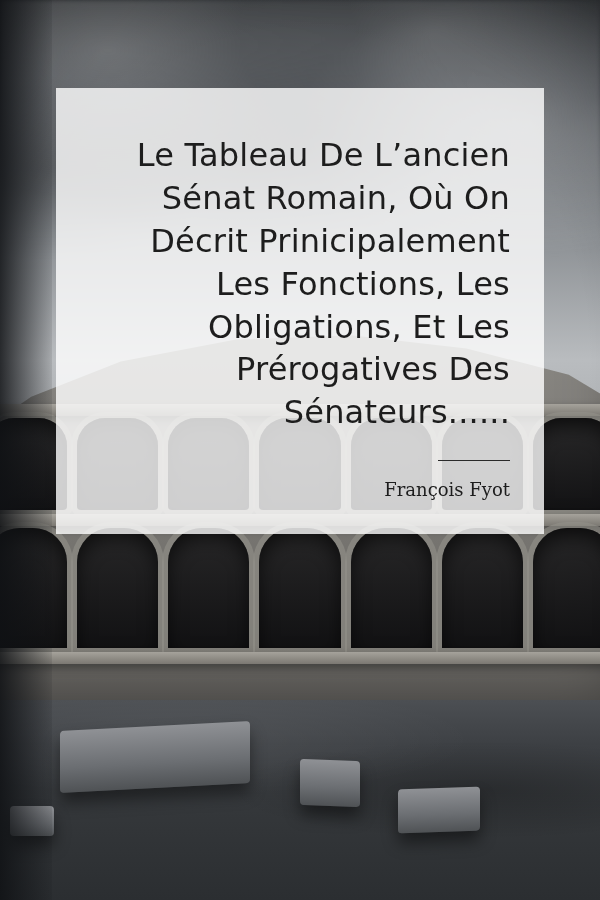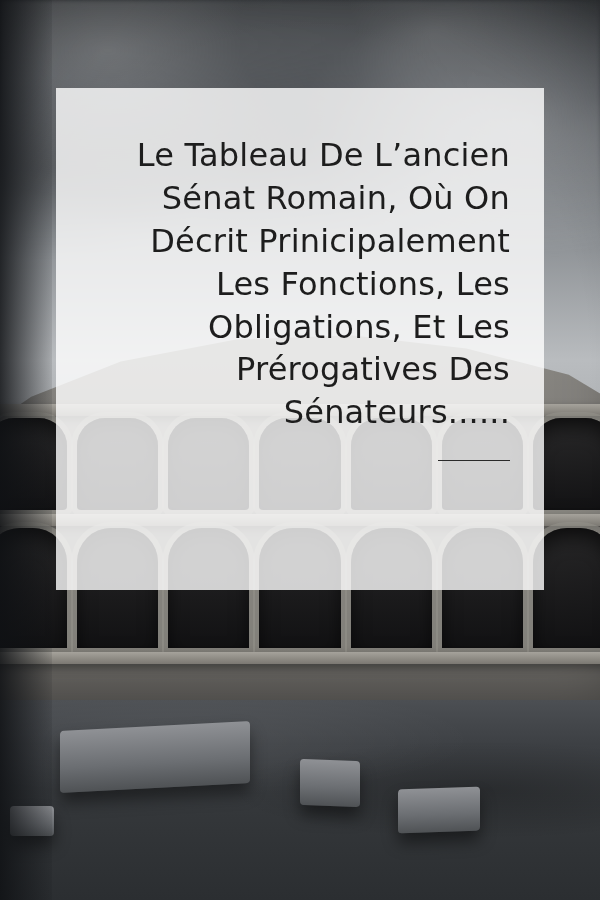--- a/index.html
+++ b/index.html
@@ -124,21 +124,21 @@
     left: 0; top: 0; bottom: 0; width: 52px;
     background: linear-gradient(90deg, rgba(15,17,20,0.85), rgba(15,17,20,0.10));
   }
 
   
   .title-panel {
     position: absolute;
     left: 56px;
     top: 88px;
     width: 488px;
-    height: 502px;
+    height: 446px;
     background: rgba(255,255,255,0.80);
     box-sizing: border-box;
     padding: 46px 34px 0 34px;
   }
   .title {
     margin: 0;
     color: #1d1d1d;
     font-size: 32px;
     line-height: 1.34;
     font-weight: 400;
@@ -202,15 +202,16 @@
     <div class="block b2"></div>
     <div class="block b3"></div>
     <div class="block b4"></div>
 
     <div class="left-band"></div>
   </div>
 
   <div class="title-panel">
     <h1 class="title">Le Tableau De L’ancien Sénat Romain, Où On Décrit Prinicipalement Les Fonctions, Les Obligations, Et Les Prérogatives Des Sénateurs......</h1>
     <div class="rule"></div>
+    <div class="author">François Fyot</div>
   </div>
 
 </div>
 
 </body></html>

